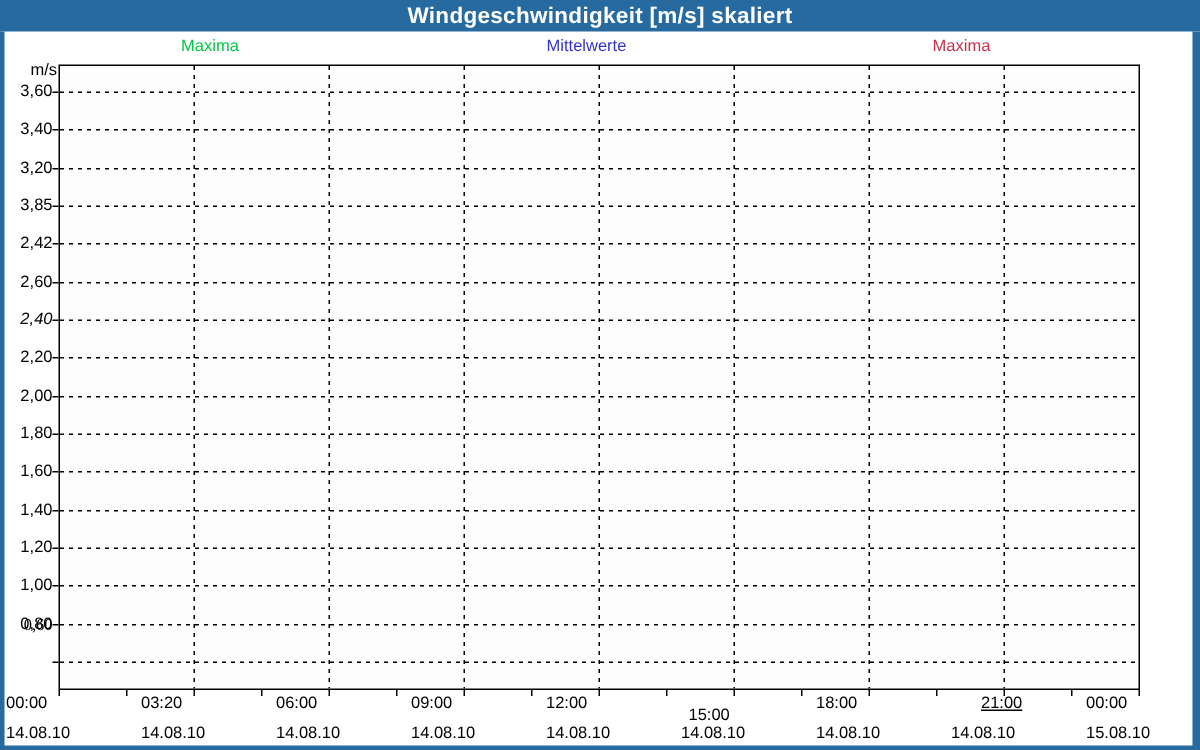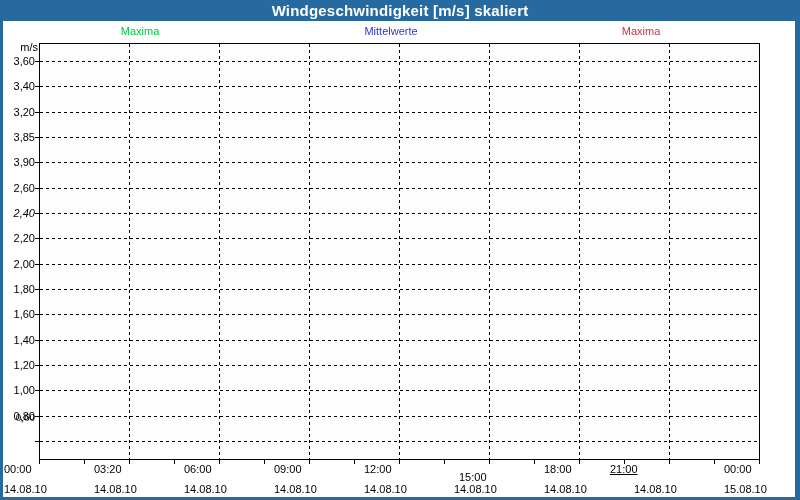--- a/index.html
+++ b/index.html
@@ -79,21 +79,21 @@
 
   <div id="y-axis">
       <div class="ytick-label" style="top: 55px;">3,60</div>
       <div class="ytick-mark" style="top: 61px;"></div>
       <div class="ytick-label" style="top: 80.33px;">3,40</div>
       <div class="ytick-mark" style="top: 86.33px;"></div>
       <div class="ytick-label" style="top: 105.66px;">3,20</div>
       <div class="ytick-mark" style="top: 111.66px;"></div>
       <div class="ytick-label" style="top: 130.99px;">3,85</div>
       <div class="ytick-mark" style="top: 136.99px;"></div>
-      <div class="ytick-label" style="top: 156.32px;">3,90</div>
+      <div class="ytick-label" style="top: 156.32px;">2,42</div>
       <div class="ytick-mark" style="top: 162.32px;"></div>
       <div class="ytick-label" style="top: 181.65px;">2,60</div>
       <div class="ytick-mark" style="top: 187.65px;"></div>
       <div class="ytick-label" style="top: 206.98px; font-style: italic;">2,40</div>
       <div class="ytick-mark" style="top: 212.98px;"></div>
       <div class="ytick-label" style="top: 232.31px;">2,20</div>
       <div class="ytick-mark" style="top: 238.31px;"></div>
       <div class="ytick-label" style="top: 257.64px;">2,00</div>
       <div class="ytick-mark" style="top: 263.64px;"></div>
       <div class="ytick-label" style="top: 282.97px;">1,80</div>
@@ -136,21 +136,21 @@
       <div class="xtick-time" style="left: 184px;">06:00</div>
       <div class="xtick-date" style="left: 184px;">14.08.10</div>
       <div class="xtick-time" style="left: 274px;">09:00</div>
       <div class="xtick-date" style="left: 274px;">14.08.10</div>
       <div class="xtick-time" style="left: 364px;">12:00</div>
       <div class="xtick-date" style="left: 364px;">14.08.10</div>
       <div class="xtick-time" style="left: 459px; margin-top: 8px;">15:00</div>
       <div class="xtick-date" style="left: 454px;">14.08.10</div>
       <div class="xtick-time" style="left: 544px;">18:00</div>
       <div class="xtick-date" style="left: 544px;">14.08.10</div>
-      <div class="xtick-time" style="left: 610px; text-decoration: underline;">21:00</div>
+      <div class="xtick-time" style="left: 654px; text-decoration: underline;">21:00</div>
       <div class="xtick-date" style="left: 634px;">14.08.10</div>
       <div class="xtick-time" style="left: 724px;">00:00</div>
       <div class="xtick-date" style="left: 724px;">15.08.10</div>
     </div>
 
   <div class="border-strip" id="border-left" style="background: rgb(39, 106, 159);"></div>
   <div class="border-strip" id="border-right" style="background: rgb(39, 106, 159);"></div>
   <div class="border-strip" id="border-bottom" style="background: rgb(39, 106, 159);"></div>
 
 </div>

